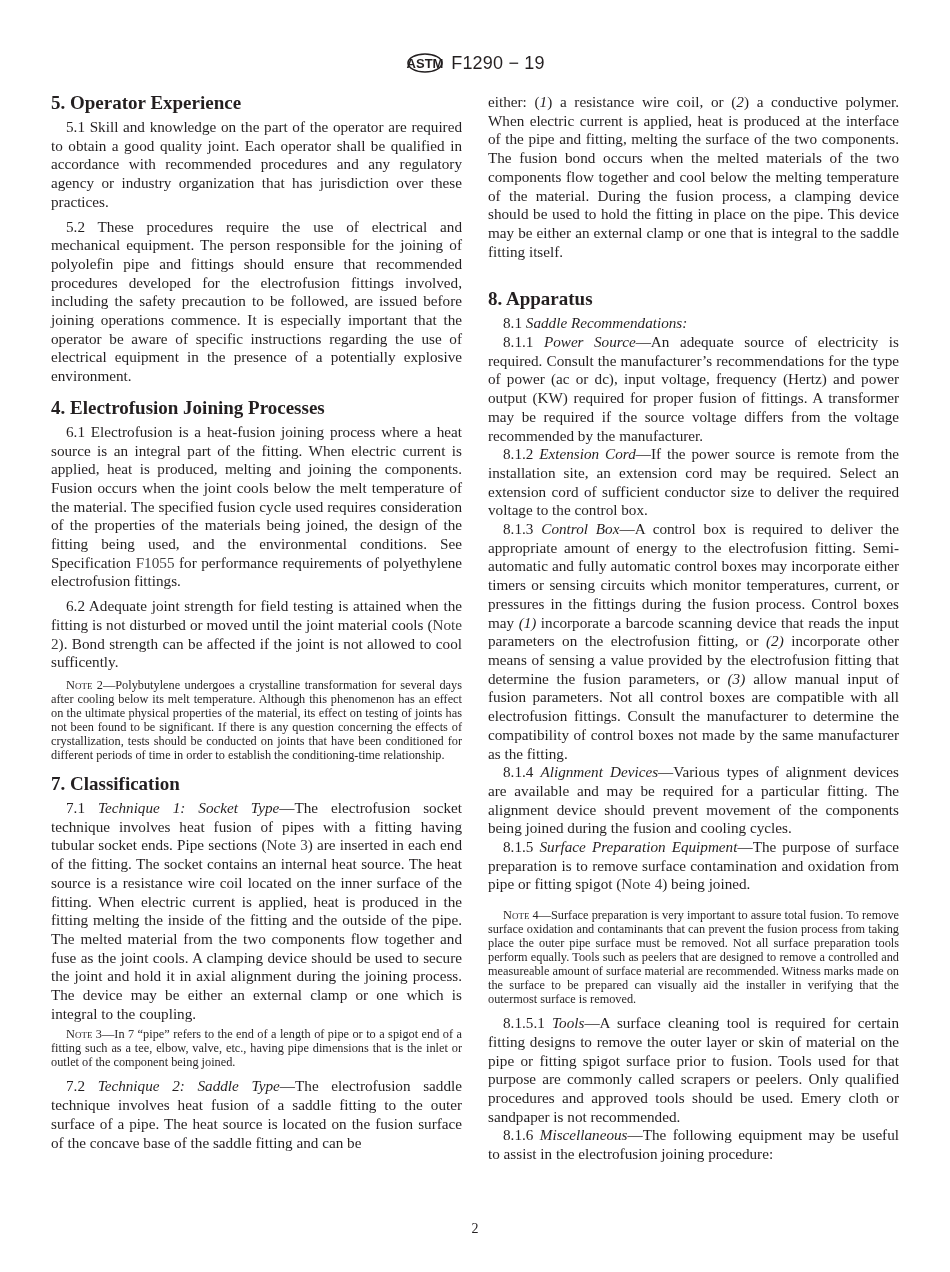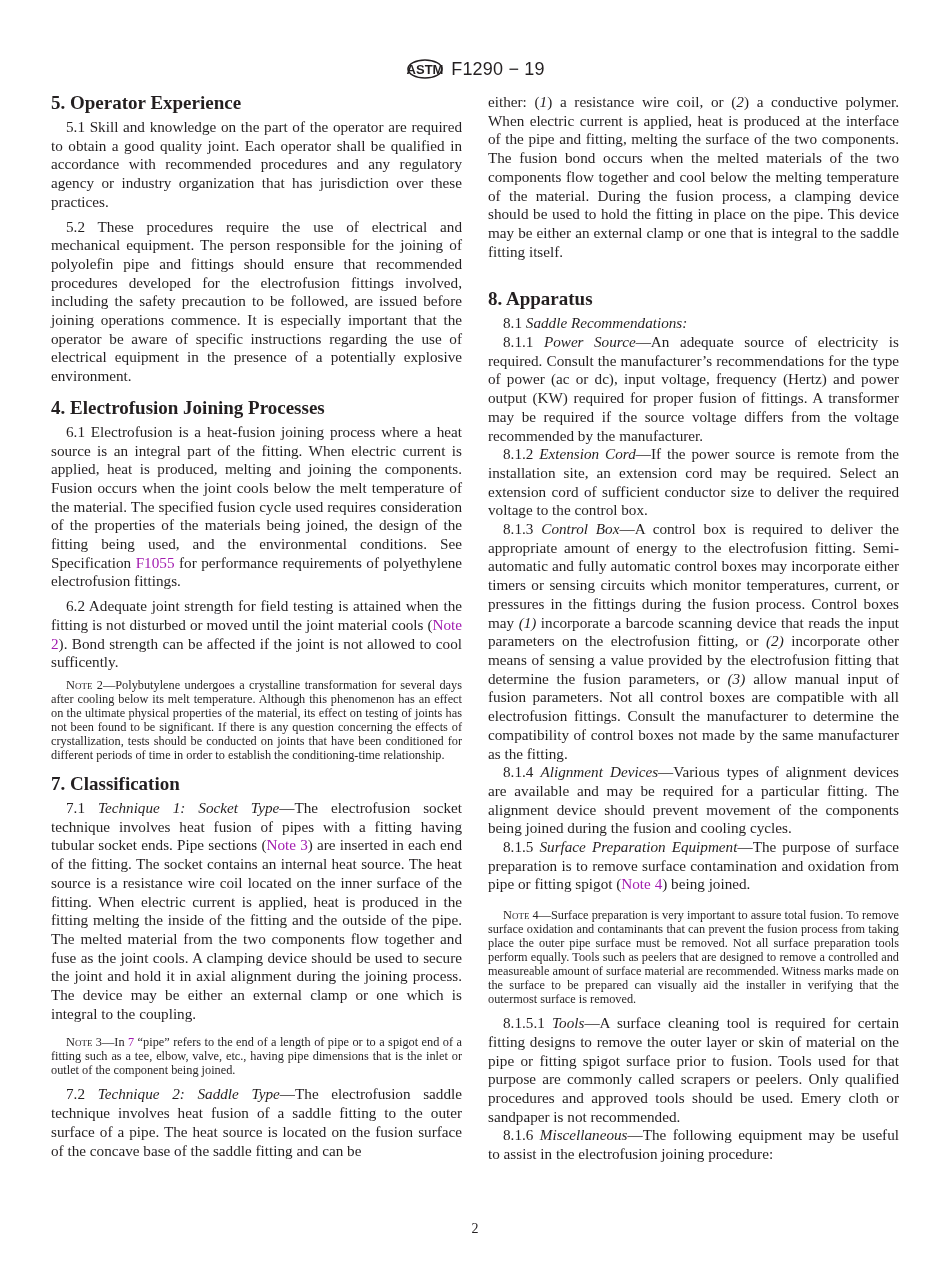--- a/index.html
+++ b/index.html
@@ -2,21 +2,21 @@
 <html><head>
 <meta charset="utf-8">
 <style>
   html, body { margin: 0; padding: 0; background: #ffffff; }
   body {
     width: 950px; height: 1272px; position: relative; overflow: hidden;
     font-family: "Liberation Serif", "DejaVu Serif", serif;
     color: #231f20;
   }
   .header {
-    position: absolute; top: 54px; left: 0; width: 950px;
+    position: absolute; top: 48px; left: 0; width: 950px;
     display: flex; justify-content: center; align-items: center; gap: 6px;
   }
   .logo { width: 40px; height: 30px; display: inline-block; }
   .designation {
     font-family: "Liberation Sans", "DejaVu Sans", sans-serif;
     font-weight: normal; font-size: 18px; letter-spacing: 0.2px;
   }
   .col {
     position: absolute; top: 93px; width: 411px;
     font-size: 15.2px; line-height: 18.7px;
@@ -27,21 +27,21 @@
     font-size: 19px; font-weight: bold; margin: 0 0 6px 0; line-height: 19px;
   }
   p { margin: 0; text-align: justify; text-indent: 15px; hyphens: manual; }
   p.gap { margin-bottom: 6px; }
   .section { margin-bottom: 12px; }
   .note {
     font-size: 12.3px; line-height: 14px; text-indent: 15px;
     margin: 6px 0 8px 0; text-align: justify;
   }
   .note .sc { font-variant: small-caps; }
-  .link { color: #a21caf; }
+  .link { color: #404040; }
   .noindent { text-indent: 0; }
   .pagenum {
     position: absolute; top: 1221px; left: 0; width: 950px; text-align: center;
     font-size: 14px;
   }
 </style>
 </head>
 <body>
 
 <div class="header">
@@ -64,21 +64,21 @@
   <div class="section">
     <h2>4.  Electrofusion Joining Processes</h2>
     <p class="gap"><span>6.1 Electrofusion is a heat-fusion joining process where a heat source is an integral part of the fitting. When electric current is applied, heat is produced, melting and joining the components. Fusion occurs when the joint cools below the melt temperature of the material. The specified fusion cycle used requires consideration of the properties of the materials being joined, the design of the fitting being used, and the environ­mental conditions. See Specification </span><span class="link">F1055</span><span> for performance requirements of polyethylene electrofusion fittings.</span></p>
     <p><span>6.2 Adequate joint strength for field testing is attained when the fitting is not disturbed or moved until the joint material cools (</span><span class="link">Note 2</span><span>). Bond strength can be affected if the joint is not allowed to cool sufficently.</span></p>
     <div class="note"><span class="sc">Note</span><span> 2—Polybutylene undergoes a crystalline transformation for several days after cooling below its melt temperature. Although this phenomenon has an effect on the ultimate physical properties of the material, its effect on testing of joints has not been found to be significant. If there is any question concerning the effects of crystallization, tests should be conducted on joints that have been conditioned for different periods of time in order to establish the conditioning-time relationship.</span></div>
   </div>
 
   <div class="section">
     <h2>7.  Classification</h2>
     <p><span>7.1 </span><i>Technique 1: Socket Type</i><span>—The electrofusion socket technique involves heat fusion of pipes with a fitting having tubular socket ends. Pipe sections (</span><span class="link">Note 3</span><span>) are inserted in each end of the fitting. The socket contains an internal heat source. The heat source is a resistance wire coil located on the inner surface of the fitting. When electric current is applied, heat is produced in the fitting melting the inside of the fitting and the outside of the pipe. The melted material from the two compo­nents flow together and fuse as the joint cools. A clamping device should be used to secure the joint and hold it in axial alignment during the joining process. The device may be either an external clamp or one which is integral to the coupling.</span></p>
-    <div class="note" style="margin-top:12px"><span class="sc">Note</span><span> 3—In </span><span class="link">7</span><span> “pipe” refers to the end of a length of pipe or to a spigot end of a fitting such as a tee, elbow, valve, etc., having pipe dimensions that is the inlet or outlet of the component being joined.</span></div>
+    <div class="note" style="margin-top:4px"><span class="sc">Note</span><span> 3—In </span><span class="link">7</span><span> “pipe” refers to the end of a length of pipe or to a spigot end of a fitting such as a tee, elbow, valve, etc., having pipe dimensions that is the inlet or outlet of the component being joined.</span></div>
     <p><span>7.2 </span><i>Technique 2: Saddle Type</i><span>—The electrofusion saddle technique involves heat fusion of a saddle fitting to the outer surface of a pipe. The heat source is located on the fusion surface of the concave base of the saddle fitting and can be</span></p>
   </div>
 </div>
 
 <div class="col right">
   <div class="section">
     <p class="noindent"><span>either: (</span><i>1</i><span>) a resistance wire coil, or (</span><i>2</i><span>) a conductive polymer. When electric current is applied, heat is produced at the interface of the pipe and fitting, melting the surface of the two components. The fusion bond occurs when the melted materi­als of the two components flow together and cool below the melting temperature of the material. During the fusion process, a clamping device should be used to hold the fitting in place on the pipe. This device may be either an external clamp or one that is integral to the saddle fitting itself.</span></p>
   </div>
 
   <div class="section" style="margin-top:28px">

